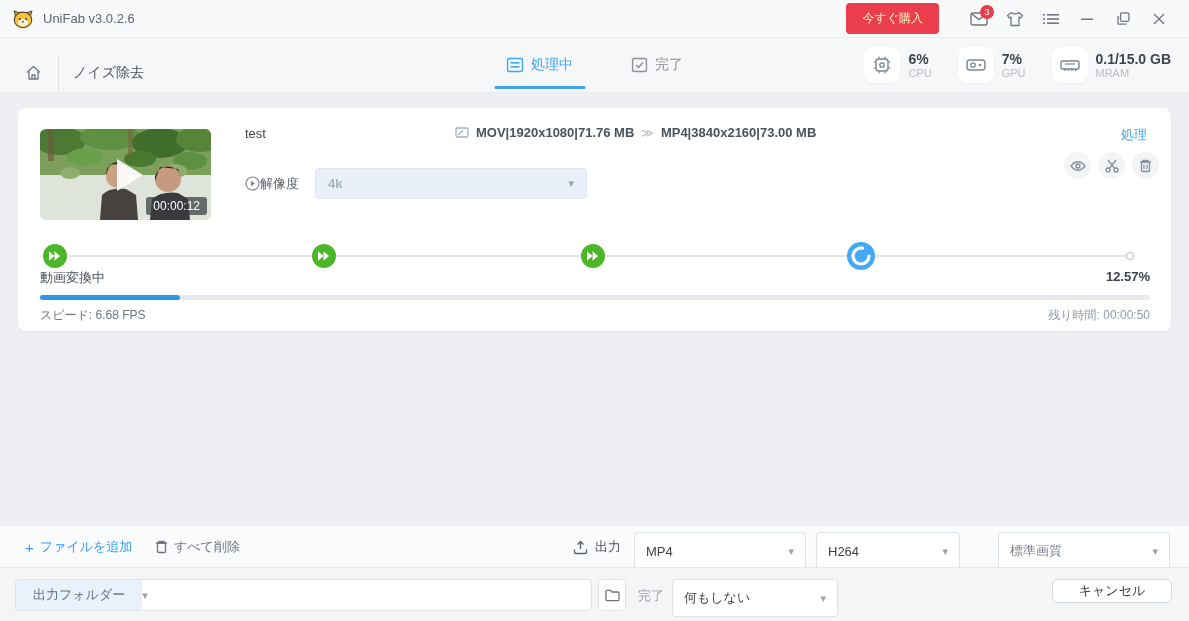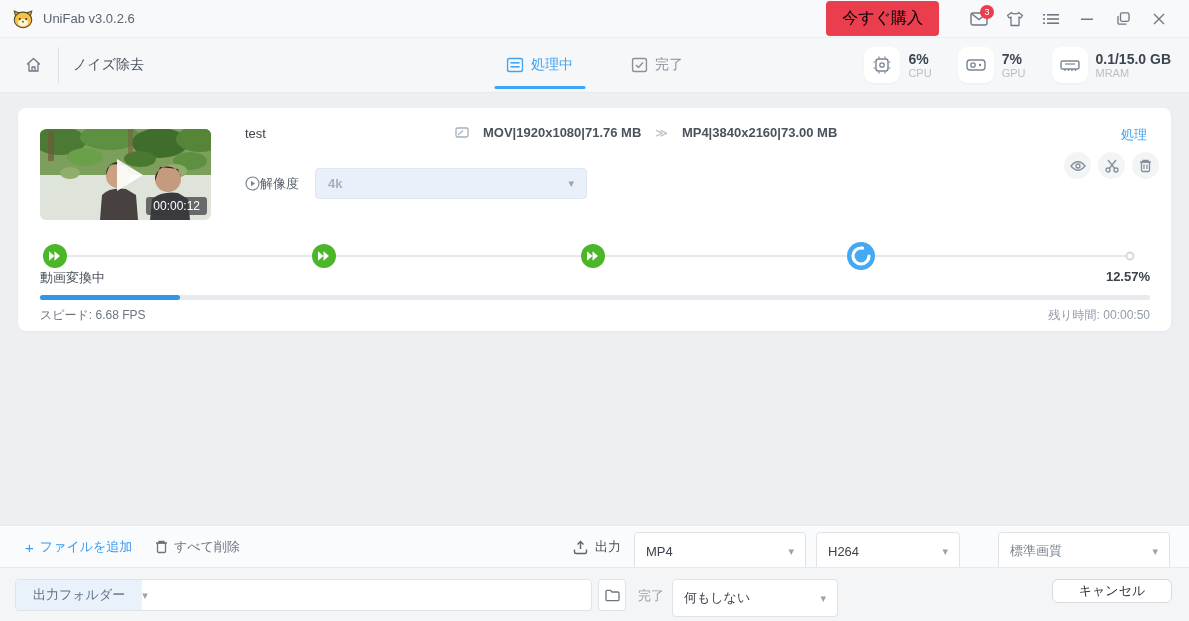--- a/index.html
+++ b/index.html
@@ -7,33 +7,33 @@
   body { font-family:"Liberation Sans","DejaVu Sans",sans-serif; color:#45505c; }
   .app { position:relative; width:1189px; height:621px; background:#edeff3; }
 
   
   .titlebar { position:absolute; top:0; left:0; right:0; height:38px;
     background:#f8f9fb; border-bottom:1px solid #ededf0;
     display:flex; align-items:center; padding:0 12px; }
   .logo { width:22px; height:22px; margin-right:9px; }
   .app-title { font-size:13px; color:#5a6470; }
   .title-right { margin-left:auto; display:flex; align-items:center; gap:0; }
-  .buy-btn { background:#ea3d4e; color:#000000; font-size:16px; border:none;
+  .buy-btn { background:#ea3d4e; color:#fef9c3; font-size:12px; border:none;
     border-radius:4px; padding:7px 16px; cursor:pointer; margin-right:22px;
     font-family:inherit; }
   .tbtn { width:36px; height:30px; display:flex; align-items:center; justify-content:center;
     position:relative; cursor:pointer; }
   .badge { position:absolute; top:1px; right:3px; min-width:14px; height:14px;
     background:#ea3d4e; color:#fff; border-radius:8px; font-size:9px;
     display:flex; align-items:center; justify-content:center; padding:0 3px; }
 
   
   .toolbar { position:absolute; top:38px; left:0; right:0; height:55px;
     background:#f6f7f9; border-bottom:1px solid #e8eaed; }
-  .tb-left { position:absolute; left:18px; top:0; height:100%; display:flex; align-items:center; }
+  .tb-left { position:absolute; left:18px; top:8px; height:100%; display:flex; align-items:center; }
   .home-btn { width:30px; height:30px; display:flex; align-items:center; justify-content:center; cursor:pointer; }
   .tb-divider { width:1px; height:36px; background:#dcdfe4; margin:0 14px 0 10px; }
   .module-name { font-size:14px; color:#4a5360; }
   .tabs { position:absolute; left:50%; transform:translateX(-50%); top:0; height:100%;
     display:flex; align-items:center; gap:58px; }
   .tab { display:flex; align-items:center; gap:8px; font-size:14px; color:#8a919b;
     height:100%; position:relative; cursor:pointer; }
   .tab.active { color:#42a4f5; }
   .tab.active::after { content:""; position:absolute; left:-12px; right:-12px; bottom:3px;
     height:3px; border-radius:2px; background:#42a4f5; }
@@ -50,21 +50,21 @@
   .thumb { position:absolute; left:22px; top:21px; width:171px; height:91px;
     border-radius:6px; overflow:hidden; cursor:pointer; }
   .thumb svg { display:block; }
   .play-overlay { position:absolute; left:50%; top:50%; transform:translate(-50%,-50%);
     width:0; height:0; border-left:26px solid rgba(255,255,255,.92);
     border-top:16px solid transparent; border-bottom:16px solid transparent; margin-left:4px; }
   .time-badge { position:absolute; right:4px; bottom:5px; background:rgba(55,58,62,.72);
     color:#fff; font-size:12px; padding:2px 7px; border-radius:3px; }
   .filename { position:absolute; left:227px; top:18px; font-size:13px; color:#3c434b; }
   .fileinfo { position:absolute; left:437px; top:17px; display:flex; align-items:center;
-    gap:14px; font-size:13px; color:#4a525c; font-weight:bold; }
+    gap:7px; font-size:13px; color:#4a525c; font-weight:bold; }
   .trans-arrow { color:#b3bac2; font-size:12px; font-weight:normal; }
   .process-link { position:absolute; right:24px; top:18px; font-size:13px; color:#42a4f5; cursor:pointer; }
   .row-actions { position:absolute; right:12px; top:44px; display:flex; gap:7px; }
   .circle-btn { width:27px; height:27px; border-radius:50%; background:#f2f4f6;
     display:flex; align-items:center; justify-content:center; cursor:pointer; }
   .res-row { position:absolute; left:227px; top:60px; display:flex; align-items:center; }
   .res-label { font-size:13px; color:#59626d; }
   .res-select { width:272px; height:31px; margin-left:16px; background:#e9f0f9;
     border:1px solid #dde7f2; border-radius:4px; display:flex; align-items:center;
     padding:0 12px; font-size:13px; color:#a3b1c0; cursor:pointer;font-weight:bold; }

